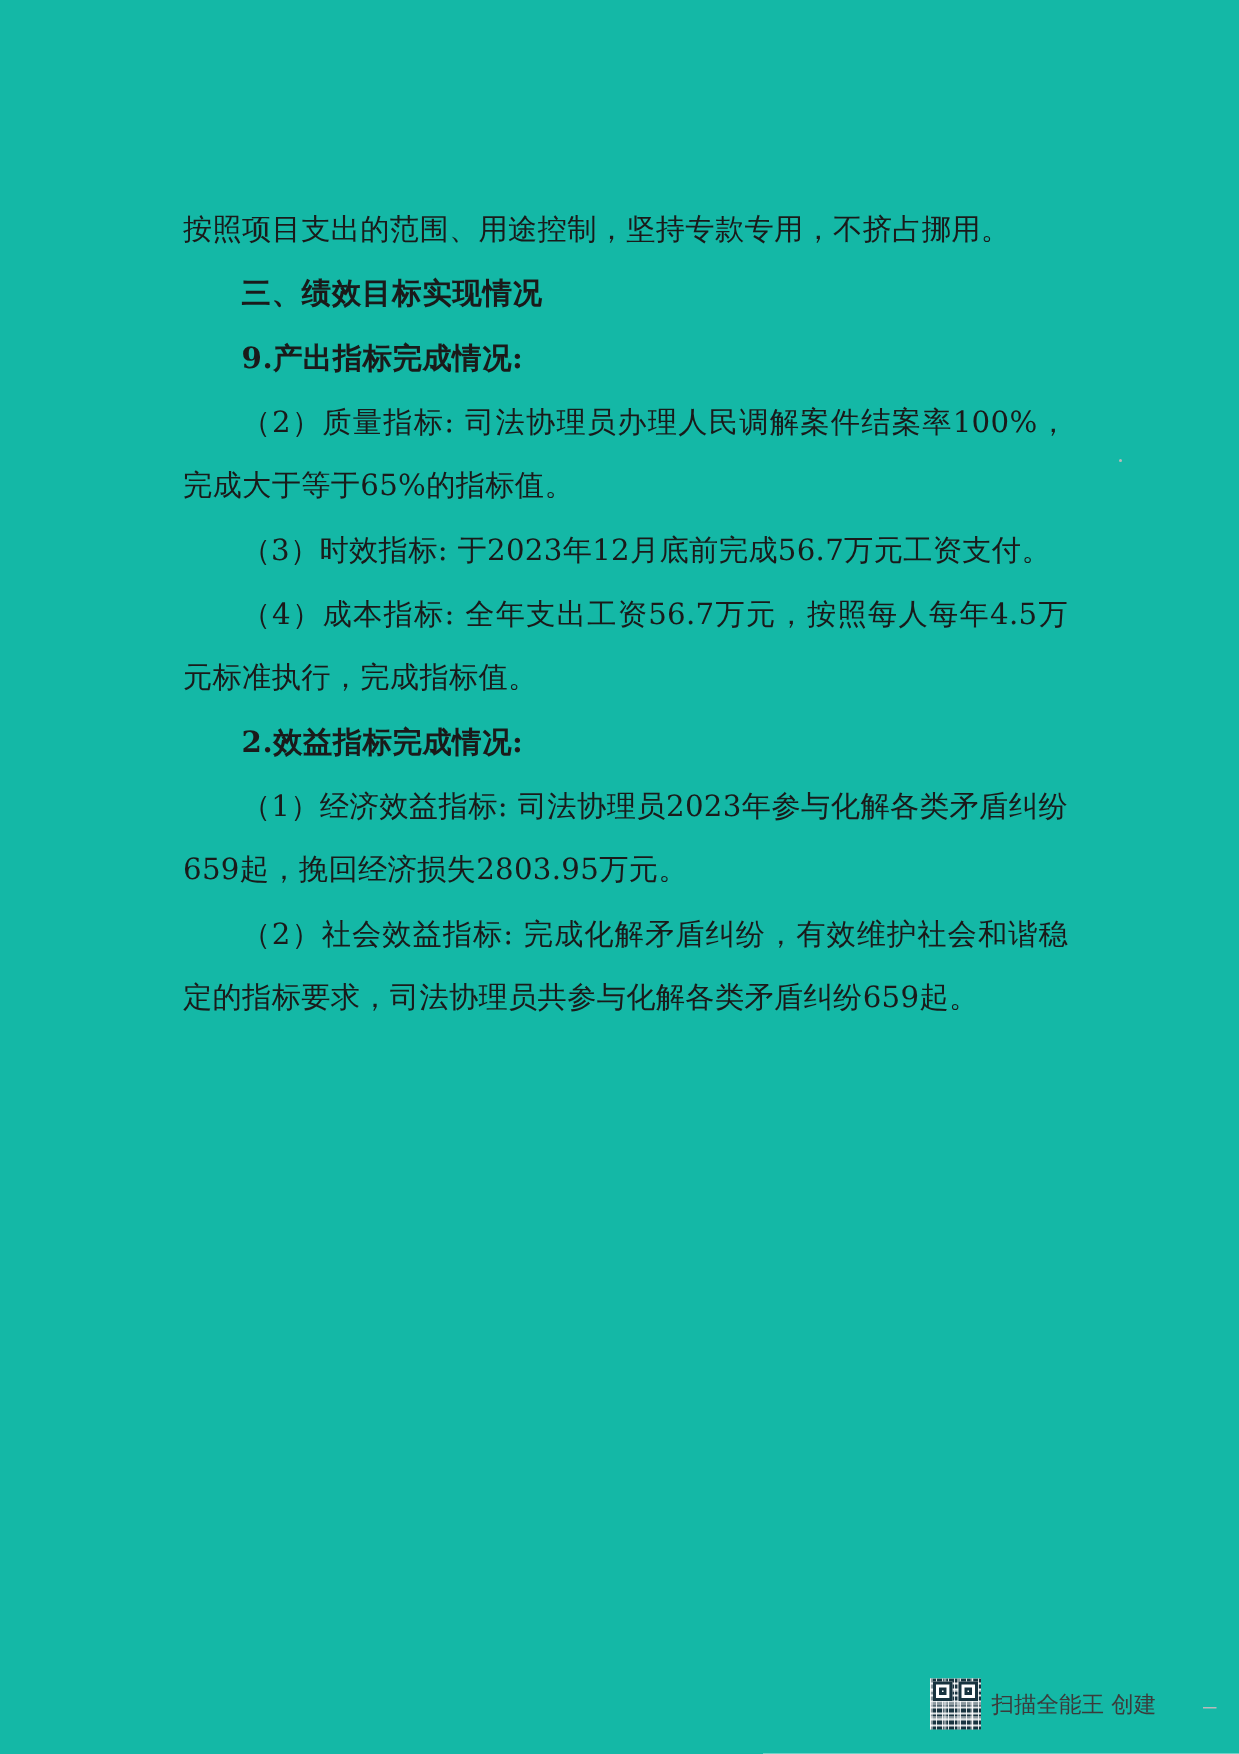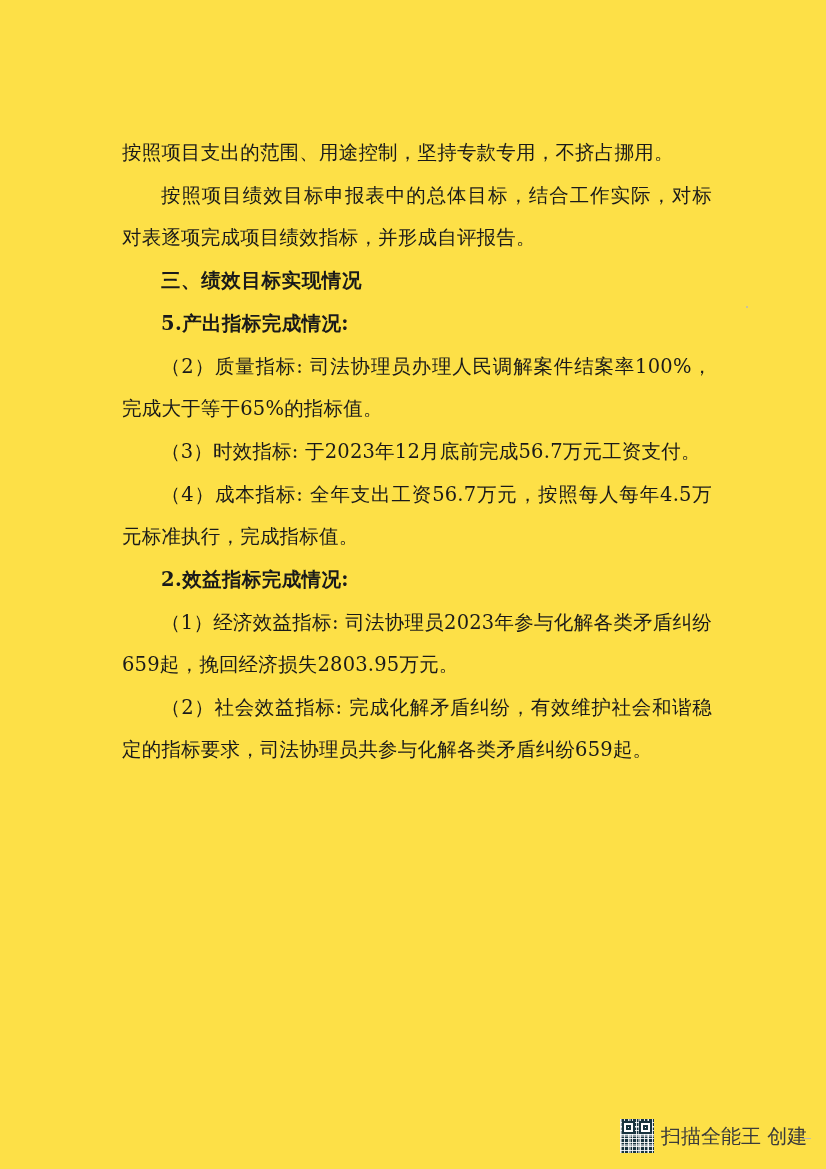--- a/index.html
+++ b/index.html
@@ -13,21 +13,21 @@
     position: relative;
     font-family: "DejaVu Serif", "Liberation Serif", serif;
     color: #1a1a1a;
     overflow: hidden;
   }
   .page {
     position: absolute;
     left: 0; top: 0;
     width: 826px;
     height: 1169px;
-    background: #fde047;
+    background: #14b8a6;
   }
   .content {
     position: absolute;
     left: 122px;
     top: 132px;
     width: 590px;
   }
   p {
     margin: 0 0 1px 0;
     font-size: 19.5px;
@@ -79,21 +79,21 @@
     position: absolute;
     width: 9px; height: 9px;
     border: 2px solid #18333f;
     background: #fff;
     box-shadow: inset 0 0 0 2px #fff, inset 0 0 0 4px #18333f;
   }
   .qr::before { left: 2px; top: 2px; }
   .qr::after { right: 2px; top: 2px; }
   .footer-label {
     margin-left: 7px;
-    font-size: 20px;
+    font-size: 15px;
     color: #3b3b3b;
     font-family: "DejaVu Sans", "Liberation Sans", sans-serif;
     white-space: nowrap;
   }
   .speck {
     position: absolute;
     background: #b9b9b9;
     border-radius: 50%;
   }
   .speck.s1 { left: 746px; top: 306px; width: 2px; height: 2px; }
@@ -101,25 +101,24 @@
 </style>
 </head>
 <body>
 
 <div class="page">
   <div class="content">
 
     <p class="plain">按照项目支出的范围、用途控制，坚持专款专用，不挤占挪用。</p>
 
 
-    <p class="indent">按照项目绩效目标申报表中的总体目标，结合工作实际，对标对表逐项完成项目绩效指标，并形成自评报告。</p>
 
     <p class="heading">三、绩效目标实现情况</p>
 
-    <p class="subheading">5.产出指标完成情况:</p>
+    <p class="subheading">9.产出指标完成情况:</p>
 
 
     <p class="indent">（2）质量指标: 司法协理员办理人民调解案件结案率100%，完成大于等于65%的指标值。</p>
 
     <p class="indent">（3）时效指标: 于2023年12月底前完成56.7万元工资支付。</p>
 
     <p class="indent">（4）成本指标: 全年支出工资56.7万元，按照每人每年4.5万元标准执行，完成指标值。</p>
 
     <p class="subheading">2.效益指标完成情况:</p>
 

